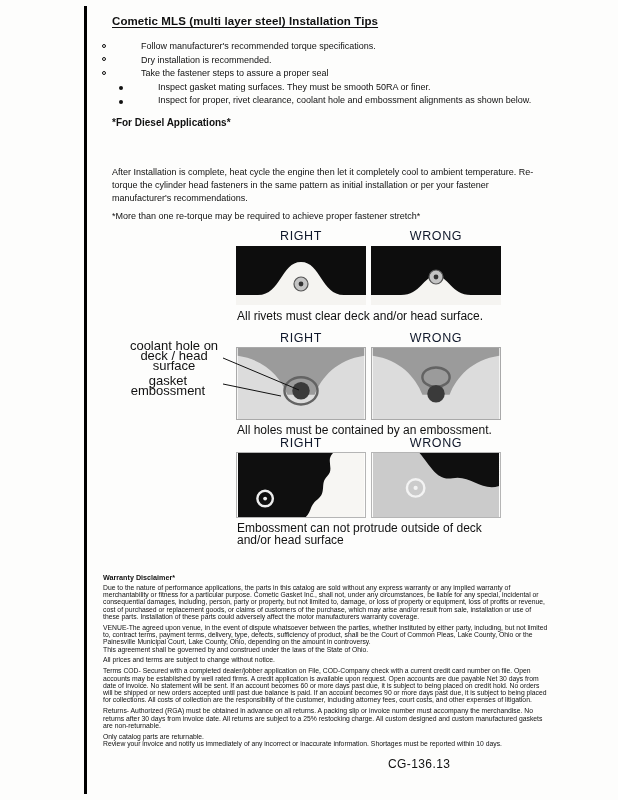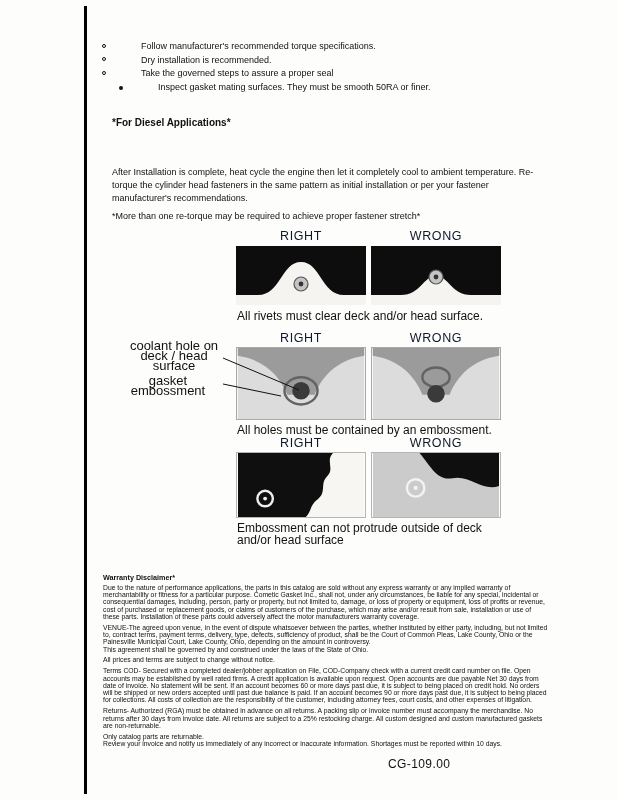--- a/index.html
+++ b/index.html
@@ -59,37 +59,42 @@
 
   .footer { left:388px; top:757px; font-size:12px; letter-spacing:0.4px; }
 </style>
 </head>
 <body>
 
 <div class="page">
 
   <div class="abs left-rule"></div>
 
+  <div class="abs title">Cometic MLS (multi layer steel) Installation Tips</div>
 
   <div class="abs tips">
     <div class="tip-row">
       <span class="dot-open"></span>
       <span>Follow manufacturer's recommended torque specifications.</span>
     </div>
     <div class="tip-row">
       <span class="dot-open"></span>
       <span>Dry installation is recommended.</span>
     </div>
     <div class="tip-row">
       <span class="dot-open"></span>
-      <span>Take the governed steps to assure a proper seal</span>
+      <span>Take the fastener steps to assure a proper seal</span>
     </div>
     <div class="tip-row sub">
       <span class="dot-filled"></span>
       <span>Inspect gasket mating surfaces.  They must be smooth 50RA or finer.</span>
+    </div>
+    <div class="tip-row sub">
+      <span class="dot-filled"></span>
+      <span>Inspect for proper, rivet clearance, coolant hole and embossment alignments as shown below.</span>
     </div>
   </div>
 
   <div class="abs diesel-heading">*For Diesel Applications*</div>
   <div class="abs body-text p2">After Installation is complete, heat cycle the engine then let it completely cool to ambient temperature. Re-torque the cylinder head fasteners in the same pattern as initial installation or per your fastener manufacturer's recommendations.</div>
   <div class="abs body-text p3">*More than one re-torque may be required to achieve proper fastener stretch*</div>
 
   <div class="abs dg-label lbl-r1 col-left">RIGHT</div>
   <div class="abs dg-label lbl-r1 col-right">WRONG</div>
 
@@ -158,15 +163,15 @@
     <p>Due to the nature of performance applications, the parts in this catalog are sold without any express warranty or any implied warranty of merchantability or fitness for a particular purpose.  Cometic Gasket Inc., shall not, under any circumstances, be liable for any special, incidental or consequential damages, including, person, party or property, but not limited to, damage, or loss of property or equipment, loss of profits or revenue, cost of purchased or replacement goods, or claims of customers of the purchase, which may arise and/or result from sale, installation or use of these parts.  Installation of these parts could adversely affect the motor manufacturers warranty coverage.</p>
     <p>VENUE-The agreed upon venue, in the event of dispute whatsoever between the parties, whether instituted by either party, including, but not limited to, contract terms, payment terms, delivery, type, defects, sufficiency of product, shall be the Court of Common Pleas, Lake County, Ohio or the Painesville Municipal Court, Lake County, Ohio, depending on the amount in controversy.
 This agreement shall be governed by and construed under the laws of the State of Ohio.</p>
     <p>All prices and terms are subject to change without notice.</p>
     <p>Terms COD- Secured with a completed dealer/jobber application on File, COD-Company check with a current credit card number on file.  Open accounts may be established by well rated firms.  A credit application is available upon request.  Open accounts are due payable Net 30 days from date of invoice.  No statement will be sent.  If an account becomes 60 or more days past due, it is subject to being placed on credit hold.  No orders will be shipped or new orders accepted until past due balance is paid.  If an account becomes 90 or more days past due, it is subject to being placed for collections.  All costs of collection are the responsibility of the customer, including attorney fees, court costs, and other expenses of litigation.</p>
     <p>Returns- Authorized (RGA) must be obtained in advance on all returns.  A packing slip or invoice number must accompany the merchandise.  No returns after 30 days from invoice date.  All returns are subject to a 25% restocking charge.  All custom designed and custom manufactured gaskets are non-returnable.</p>
     <p>Only catalog parts are returnable.
 Review your invoice and notify us immediately of any incorrect or inaccurate information.  Shortages must be reported within 10 days.</p>
   </div>
 
-  <div class="abs footer">CG-109.00</div>
+  <div class="abs footer">CG-136.13</div>
 
 </div>
 
 </body></html>

